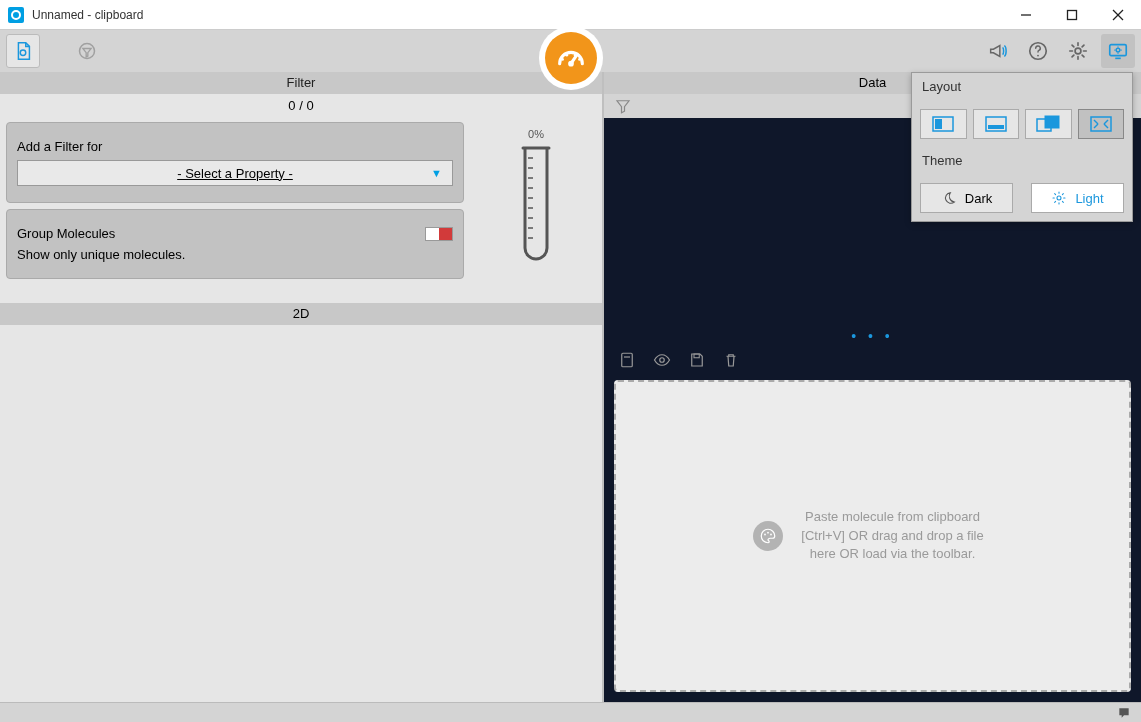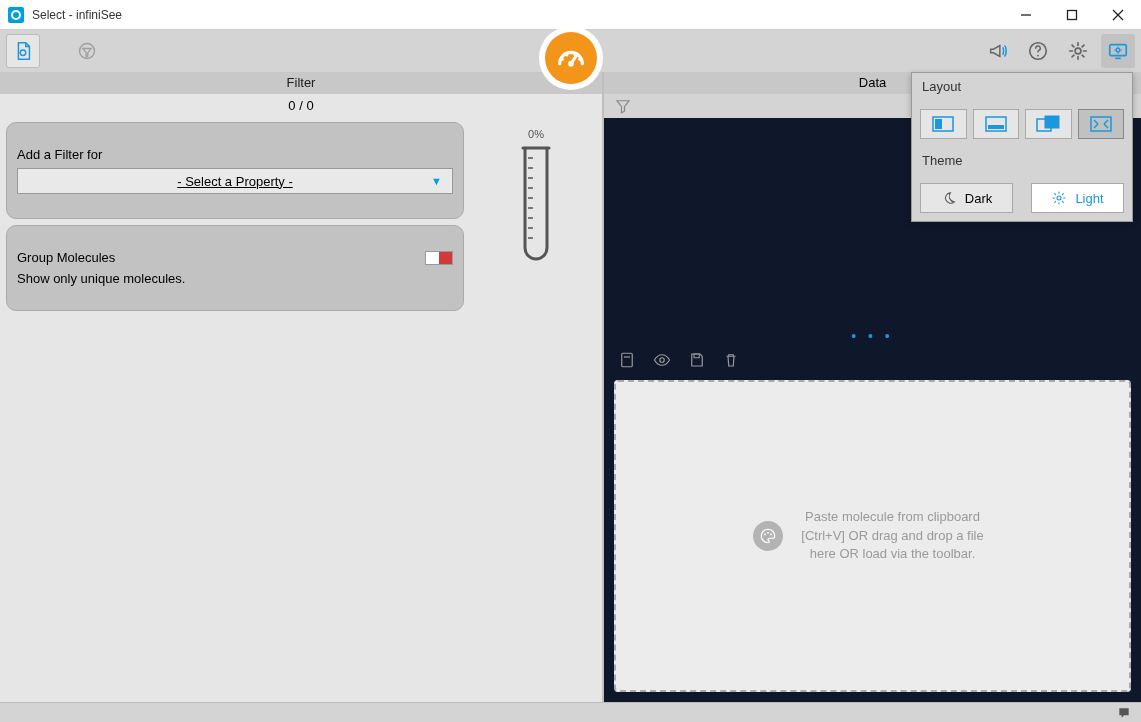--- a/index.html
+++ b/index.html
@@ -28,21 +28,21 @@
   
   .main { display: flex; height: calc(100% - 30px - 42px - 20px); }
   .left-pane { width: 604px; border-right: 2px solid #bfbfbf; display: flex; flex-direction: column; background: #e6e6e6;}
   .right-pane { flex: 1; display: flex; flex-direction: column; background: #0f172a;}
 
   .section-hdr { height: 22px; background: #c8c8c8; font-size: 13px; text-align: center; line-height: 22px; color: #222; }
   .count-hdr { height: 24px; text-align: center; font-size: 13px; line-height: 24px; background: #e6e6e6; }
 
   .filter-body { display:flex; padding: 4px 6px 6px 6px; gap: 12px; }
   .filter-left { flex: 1; display:flex; flex-direction: column; gap:6px;}
-  .panel { background: #c2c2c2; border: 1px solid #aaa; border-radius: 10px; padding: 24px 10px; }
+  .panel { background: #c2c2c2; border: 1px solid #aaa; border-radius: 4px; padding: 16px 10px; }
   .panel-label { font-size: 13px; margin-bottom: 6px; }
   .select { background: #e9e9e9; border: 1px solid #999; height: 26px; display:flex; align-items:center; justify-content:center; position:relative; font-size: 13px; text-decoration: underline;}
   .select .caret { position:absolute; right:10px; color:#009fe3; font-size:11px;}
   .group-row { display:flex; justify-content:space-between; align-items:center; font-size:13px; }
   .toggle { width:28px; height:14px; background:#fff; border:1px solid #999; position:relative;}
   .toggle::after { content:""; position:absolute; right:0; top:0; width:13px; height:12px; background:#d23a3a;}
   .sub-text { font-size: 13px; margin-top: 6px; }
 
   .tube-col { width: 120px; display:flex; flex-direction:column; align-items:center; padding-top:6px;}
   .tube-pct { font-size: 11px; color:#555; margin-bottom:4px; }
@@ -71,21 +71,21 @@
   .theme-btn svg { width:16px; height:16px; }
 
   
   .statusbar { height: 20px; background:#d4d4d4; border-top:1px solid #bbb; display:flex; align-items:center; justify-content:flex-end; padding-right:10px;}
 </style>
 </head>
 <body>
 
 <div class="titlebar">
   <div class="app-icon"></div>
-  <div class="title">Select - infiniSee</div>
+  <div class="title">Unnamed - clipboard</div>
   <div class="win-btns">
     <div class="win-btn">
       <svg width="12" height="12">
           <line x1="1" y1="6" x2="11" y2="6" stroke="#222" stroke-width="1.3"></line>
         </svg>
     </div>
     <div class="win-btn">
       <svg width="12" height="12">
           <rect x="1.5" y="1.5" width="9" height="9" fill="none" stroke="#222" stroke-width="1.3"></rect>
         </svg>
@@ -196,20 +196,21 @@
             <line x1="13" y1="54" x2="18" y2="54"></line>
               <line x1="13" y1="64" x2="18" y2="64"></line>
             <line x1="13" y1="74" x2="18" y2="74"></line>
               <line x1="13" y1="84" x2="18" y2="84"></line>
             <line x1="13" y1="94" x2="18" y2="94"></line>
           </g>
         </svg>
       </div>
     </div>
 
+    <div class="twod-hdr">2D</div>
     <div style="flex:1"></div>
   </div>
 
   <div class="right-pane">
     <div class="right-hdr">Data</div>
     <div class="right-sub">
       <svg width="18" height="18" viewBox="0 0 24 24">
           <path d="M4 5h16l-6 8v6l-4 2v-8z" fill="none" stroke="#888" stroke-width="1.6"></path>
         </svg>
     </div>

